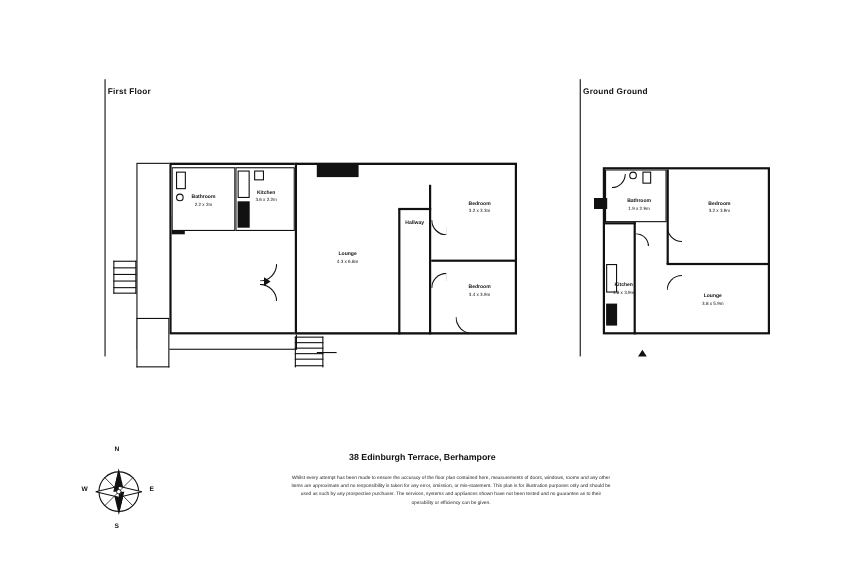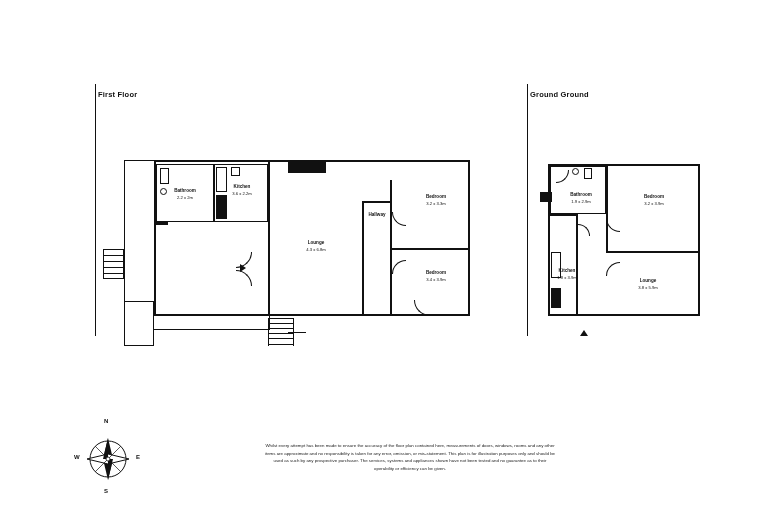--- a/index.html
+++ b/index.html
@@ -10,21 +10,21 @@
   body {
     width: 768px;
     height: 512px;
     position: relative;
     font-family: "Liberation Sans", sans-serif;
     color: #1a1a1a;
     overflow: hidden;
   }
   .stage {
     position: absolute;
-    left: 0; top: 12px;
+    left: 0; top: 0;
     width: 768px;
     height: 412px;
   }
   
   .floor-label {
     position: absolute;
     font-size: 7.5px;
     font-weight: bold;
     letter-spacing: 0.2px;
     color: #111;
@@ -258,20 +258,21 @@
     <span class="dim">3.8 x 5.9m</span>
   </div>
 
   <div class="door-arc arc-bl" style="left:606px; top:206px; width:14px; height:14px;"></div>
   <div class="door-arc arc-tl" style="left:606px; top:250px; width:14px; height:14px;"></div>
   <div class="door-arc arc-br" style="left:556px; top:158px; width:13px; height:13px;"></div>
   <div class="door-arc arc-tr" style="left:578px; top:212px; width:12px; height:12px;"></div>
 
   <div class="tri-up" style="left:580px; top:318px;"></div>
 
+  <div class="address" style="left:0; top:411px;">38 Edinburgh Terrace, Berhampore</div>
   <div class="disclaimer" style="left:264px; top:430px; width:292px;">Whilst every attempt has been made to ensure the accuracy of the floor plan contained here, measurements of doors, windows, rooms and any other items are approximate and no responsibility is taken for any error, omission, or mis-statement. This plan is for illustration purposes only and should be used as such by any prospective purchaser. The services, systems and appliances shown have not been tested and no guarantee as to their operability or efficiency can be given.</div>
 
   <div class="compass" style="left:74px; top:406px; width:68px; height:78px;">
     <div class="cl" style="left:30px; top:0;">N</div>
     <div class="cl" style="left:62px; top:36px;">E</div>
     <div class="cl" style="left:30px; top:70px;">S</div>
     <div class="cl" style="left:0px; top:36px;">W</div>
     <svg width="68" height="78" viewBox="0 0 68 78" style="position:absolute; left:0; top:0;">
       <circle cx="34" cy="41" r="18" fill="none" stroke="#111" stroke-width="1"></circle>
       <polygon points="34,20 39,41 34,62 29,41" fill="#111"></polygon>

